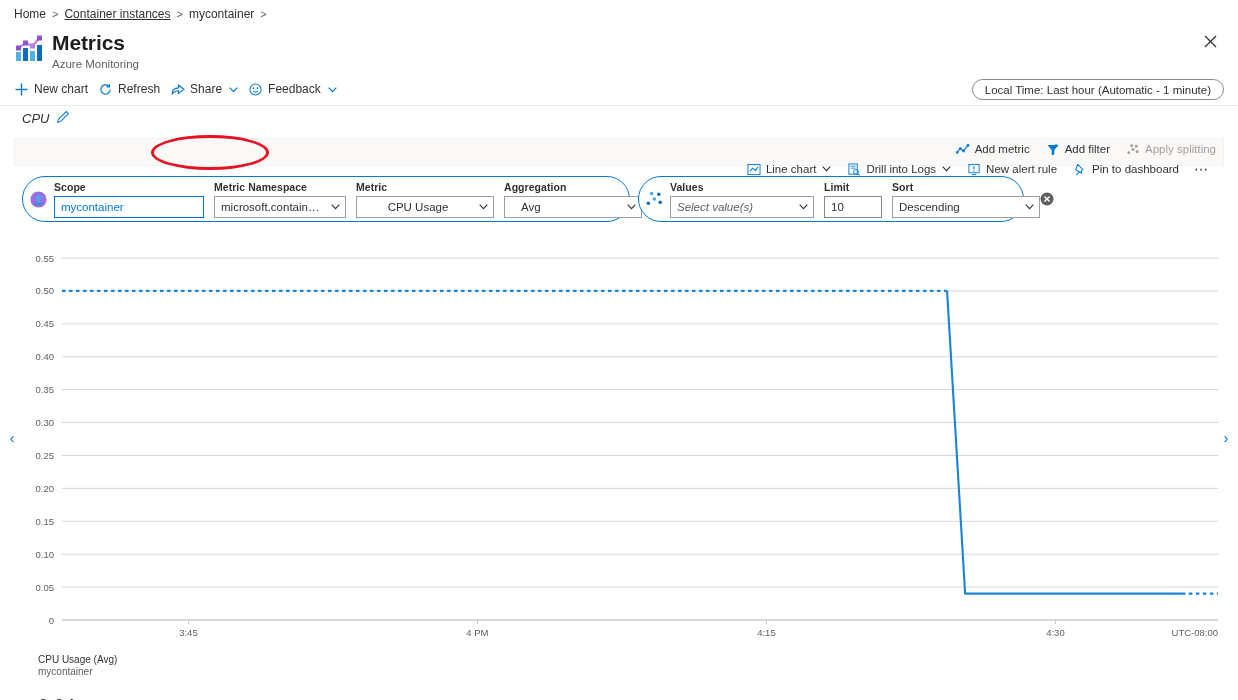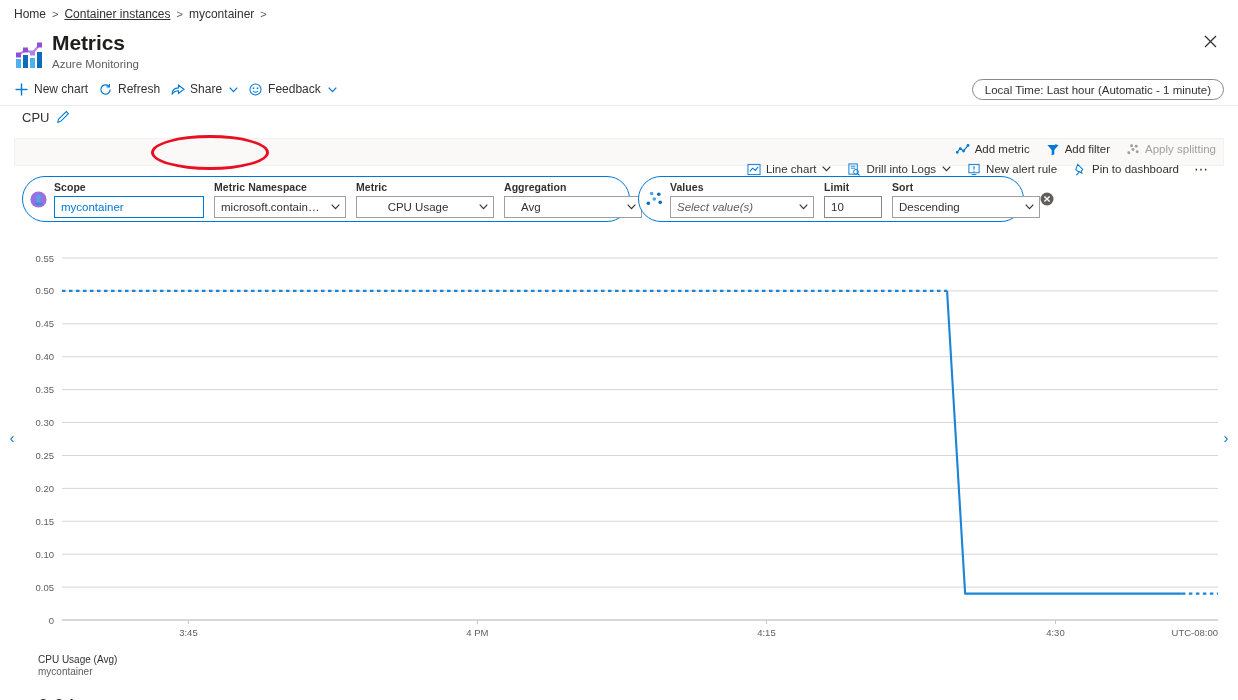--- a/index.html
+++ b/index.html
@@ -19,21 +19,21 @@
     font-size: 12px; color: #323130;
     display: flex; align-items: center; gap: 6px;
   }
   .crumb { color: #323130; }
   .crumb.link { color: #323130; text-decoration: underline; cursor: pointer; }
   .crumb-sep { color: #605e5c; font-size: 11px; }
 
   
   .title-row {
     position: absolute; left: 12px; top: 30px;
-    display: flex; align-items: flex-end;
+    display: flex; align-items: flex-start;
   }
   .title-icon { width: 32px; height: 32px; margin-right: 8px; margin-top: 2px; }
   .title-text h1 {
     margin: 0; font-size: 21px; font-weight: 600; line-height: 25px;
     color: #201f1e; letter-spacing: -0.1px;
   }
   .title-text .sub {
     margin-top: 2px; font-size: 11.5px; color: #605e5c; line-height: 14px;
   }
   .close-btn {
@@ -67,22 +67,22 @@
   }
 
   .hr-line {
     position: absolute; left: 0; top: 105px; width: 1238px; height: 1px;
     background: #edebe9;
   }
 
   
   .chart-title {
     position: absolute; left: 22px; top: 110px;
-    display: flex; gap: 8px;
-    font-size: 13px; color: #323130;
+    display: flex; align-items: center; gap: 8px;
+    font-size: 13px; color: #323130; font-style: italic;
   }
   .pencil { cursor: pointer; }
 
   
   .charttoolbar {
     position: absolute; left: 14px; top: 138px; width: 1210px; height: 28px;
     background: #faf9f8; border: 1px solid #f3f2f1;
     display: flex; align-items: flex-end; flex-direction: column;
   }
   .ct-left { display: flex; align-items: center; padding-left: 6px; gap: 2px; }

